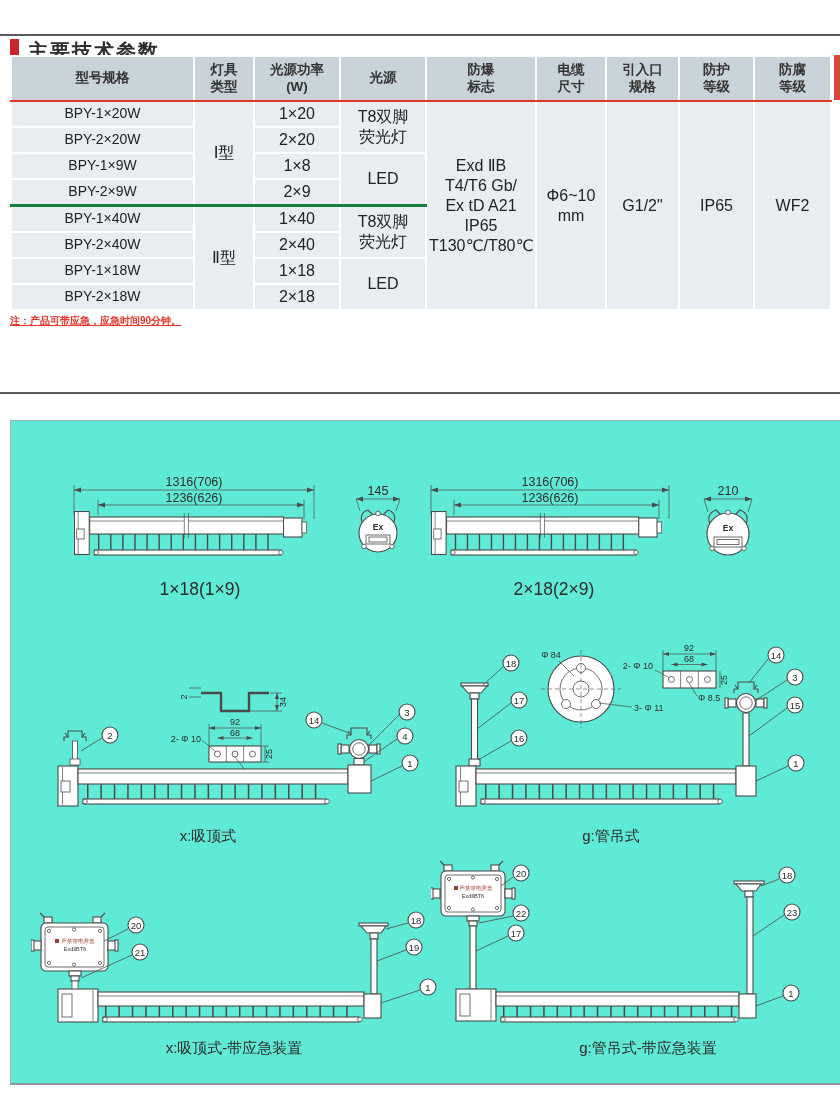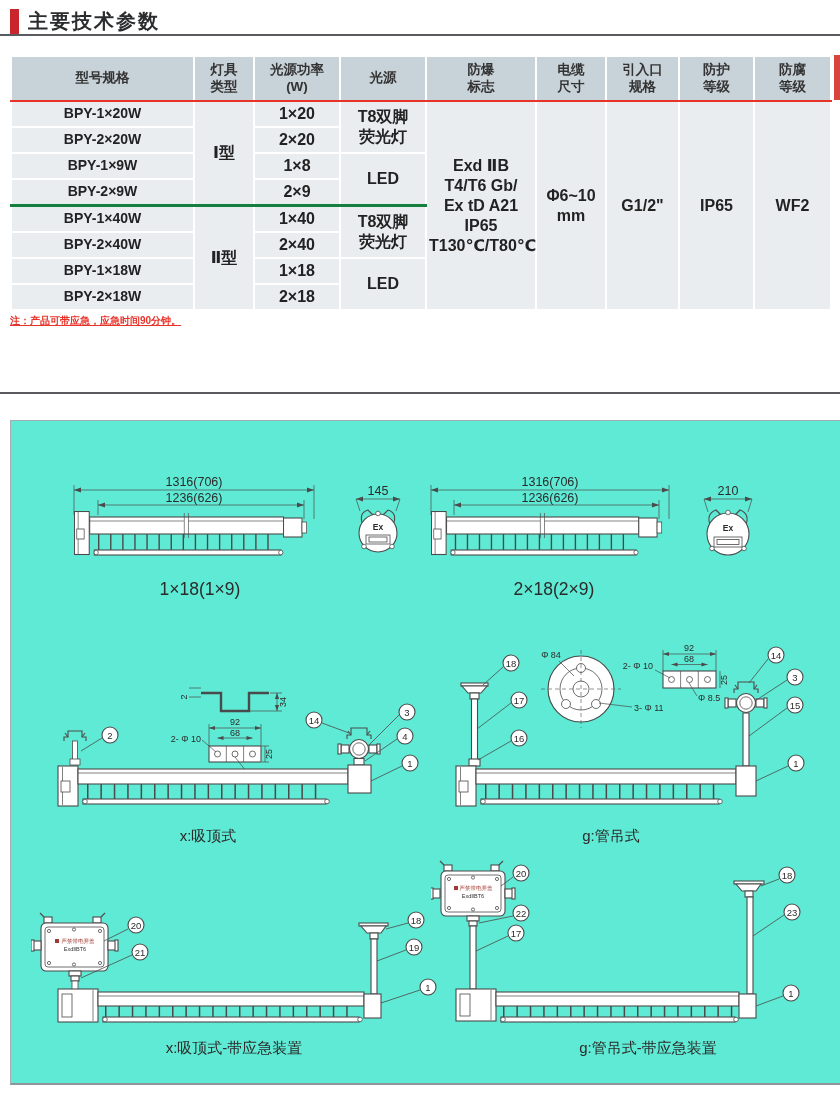--- a/index.html
+++ b/index.html
@@ -1,28 +1,28 @@
 <!DOCTYPE html>
 <html><head>
 <meta charset="utf-8">
 <style>
   html,body{margin:0;padding:0;background:#fff;}
   #page{position:relative;width:840px;height:1100px;background:#fff;overflow:hidden;
         font-family:"Liberation Sans","DejaVu Sans",sans-serif;color:#222;}
-  .sec-title{position:absolute;left:10px;display:flex;align-items:center;gap:9px;}
+  .sec-title{position:absolute;left:10px;display:flex;align-items:center;gap:9px;margin-top:30px;}
   .sec-title .bar{width:9px;height:25px;background:#c9252c;}
   .sec-title .txt{font-size:20px;font-weight:bold;color:#2a2c2e;letter-spacing:2px;}
   .rule{position:absolute;left:0;width:840px;height:2px;background:#5a5b5f;}
   .edge-tab{position:absolute;right:0;top:55px;width:6px;height:45px;background:#d8453c;}
 
   
   .tblwrap{position:absolute;left:10px;top:55px;width:820px;}
   table{border-collapse:collapse;width:820px;table-layout:fixed;}
   th,td{border:2px solid #fff;text-align:center;vertical-align:middle;
-        white-space:pre-line;line-height:1.25;padding:0 2px;font-weight:bold;}
+        white-space:pre-line;line-height:1.25;padding:0 2px;}
   th{background:#c8d2d9;font-size:13.5px;font-weight:bold;color:#333;height:43px;
      border-bottom:2px solid #e8332b;}
   td{background:#e9edf0;font-size:16px;color:#222;height:24px;}
   td.model{font-size:14px;}
   tr.grp td{border-top:3px solid #15803d;}
   .note{position:absolute;left:10px;top:314px;font-size:10px;font-weight:bold;color:#e8332b;text-decoration:underline;}
 
   
   .frame{position:absolute;left:10px;top:420px;width:818px;height:662px;
          border:1px solid #a5acb1;border-bottom:2px solid #8f969b;background:#5eead4;padding-left:27px;}

